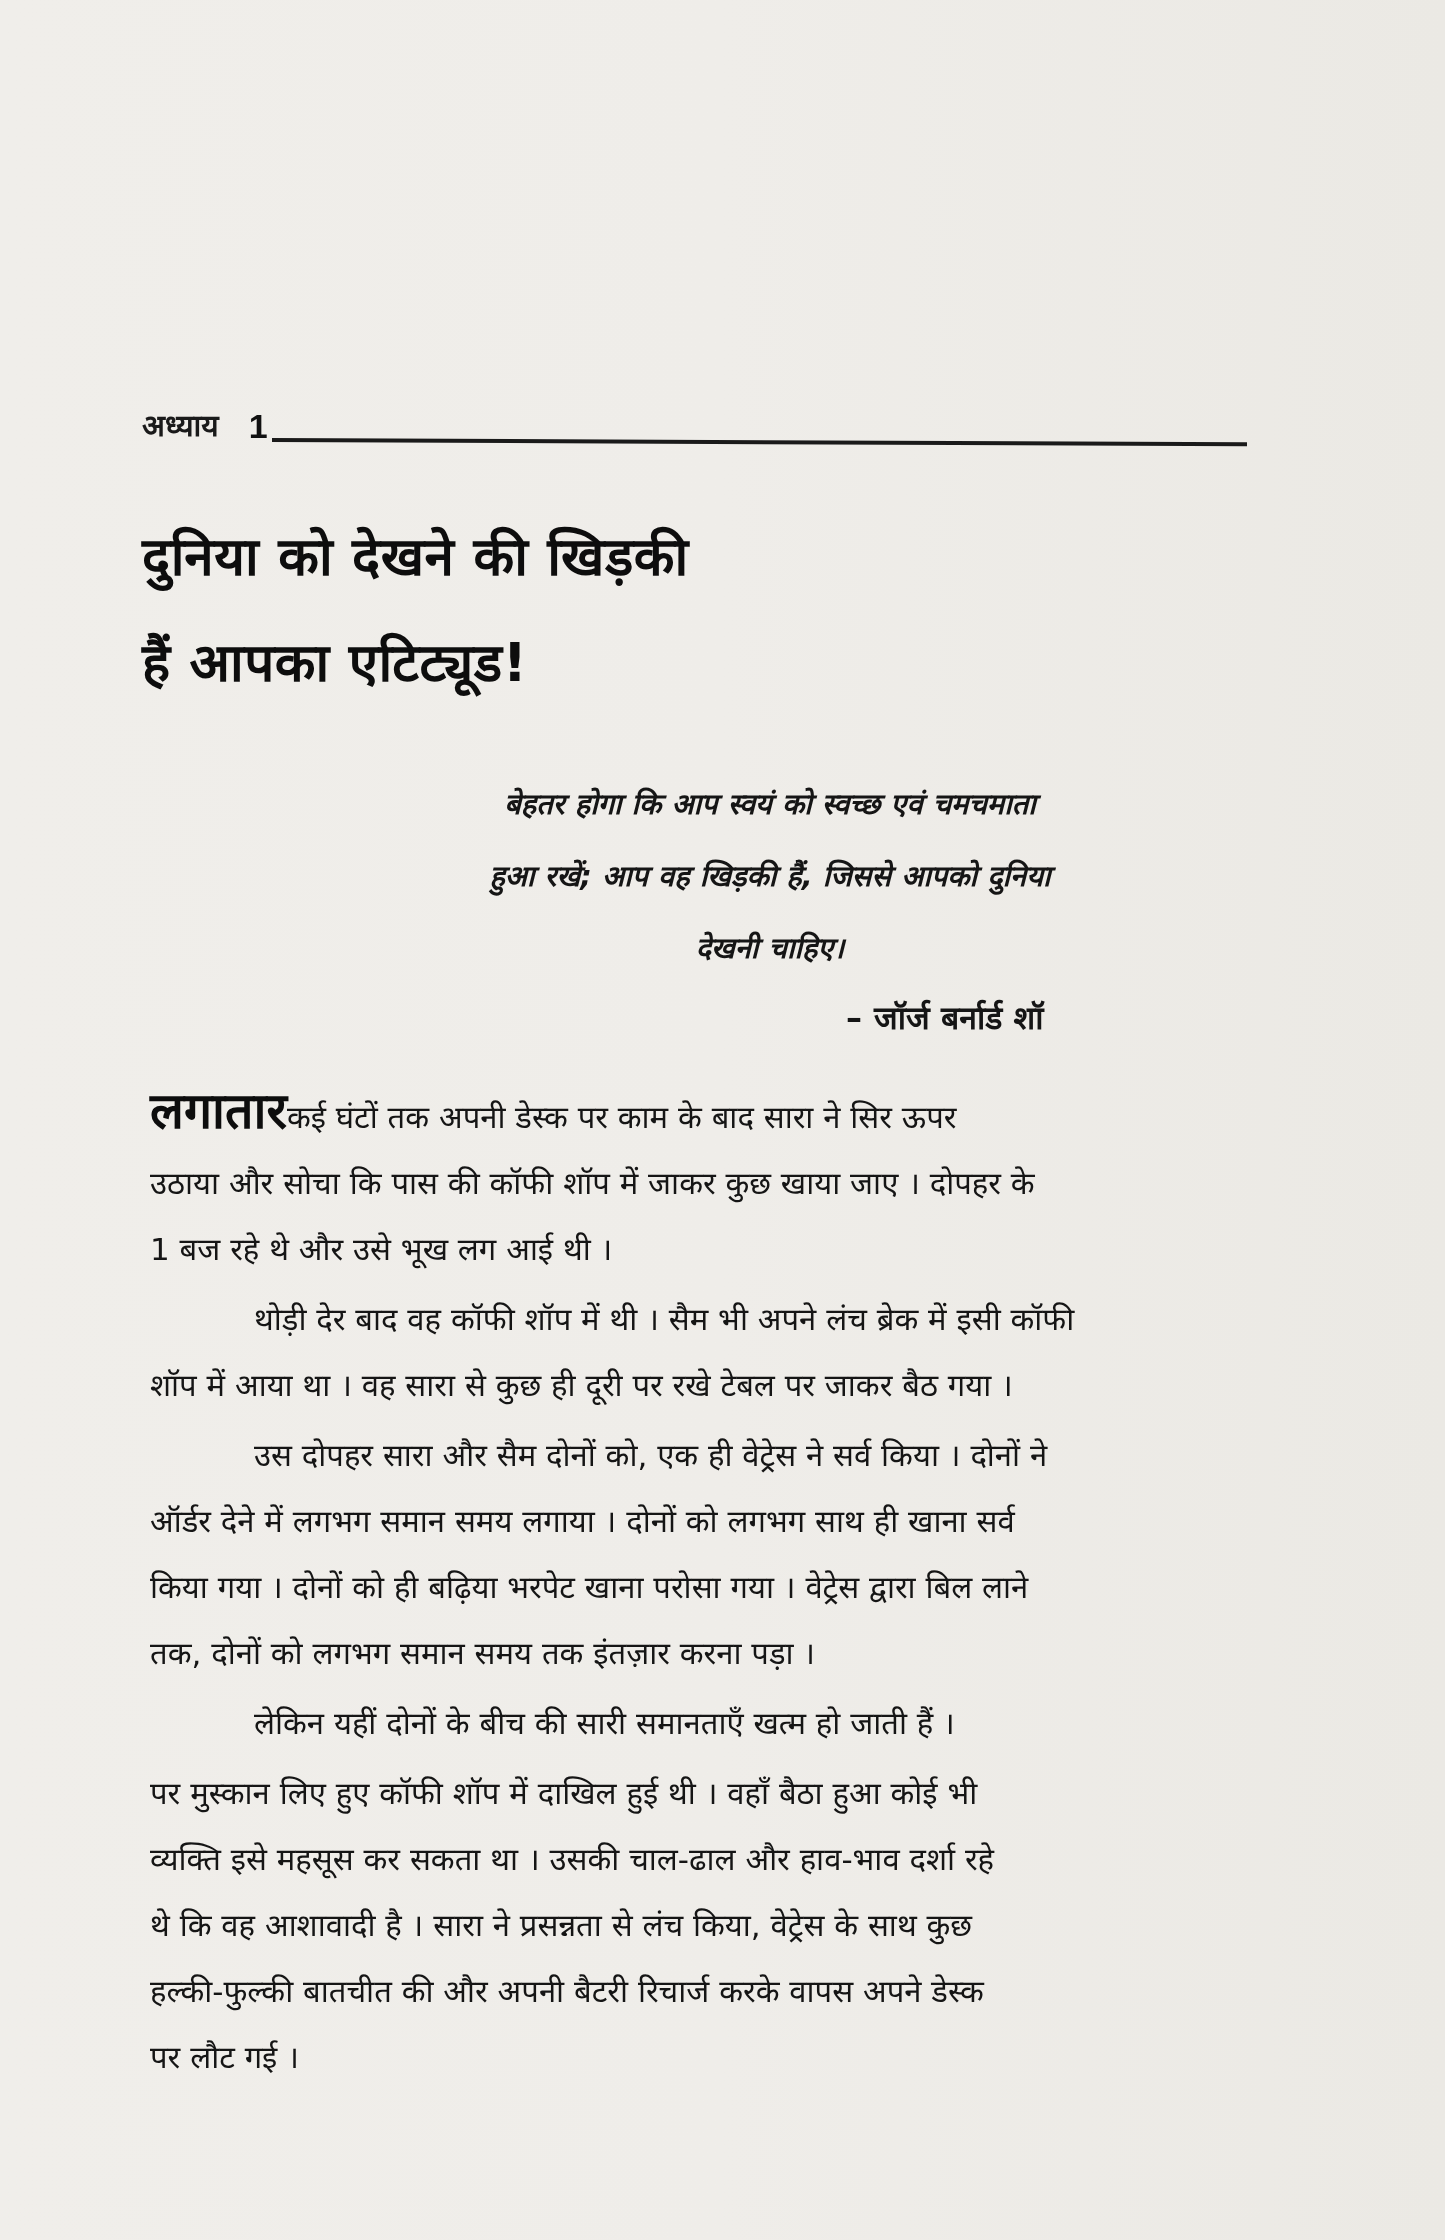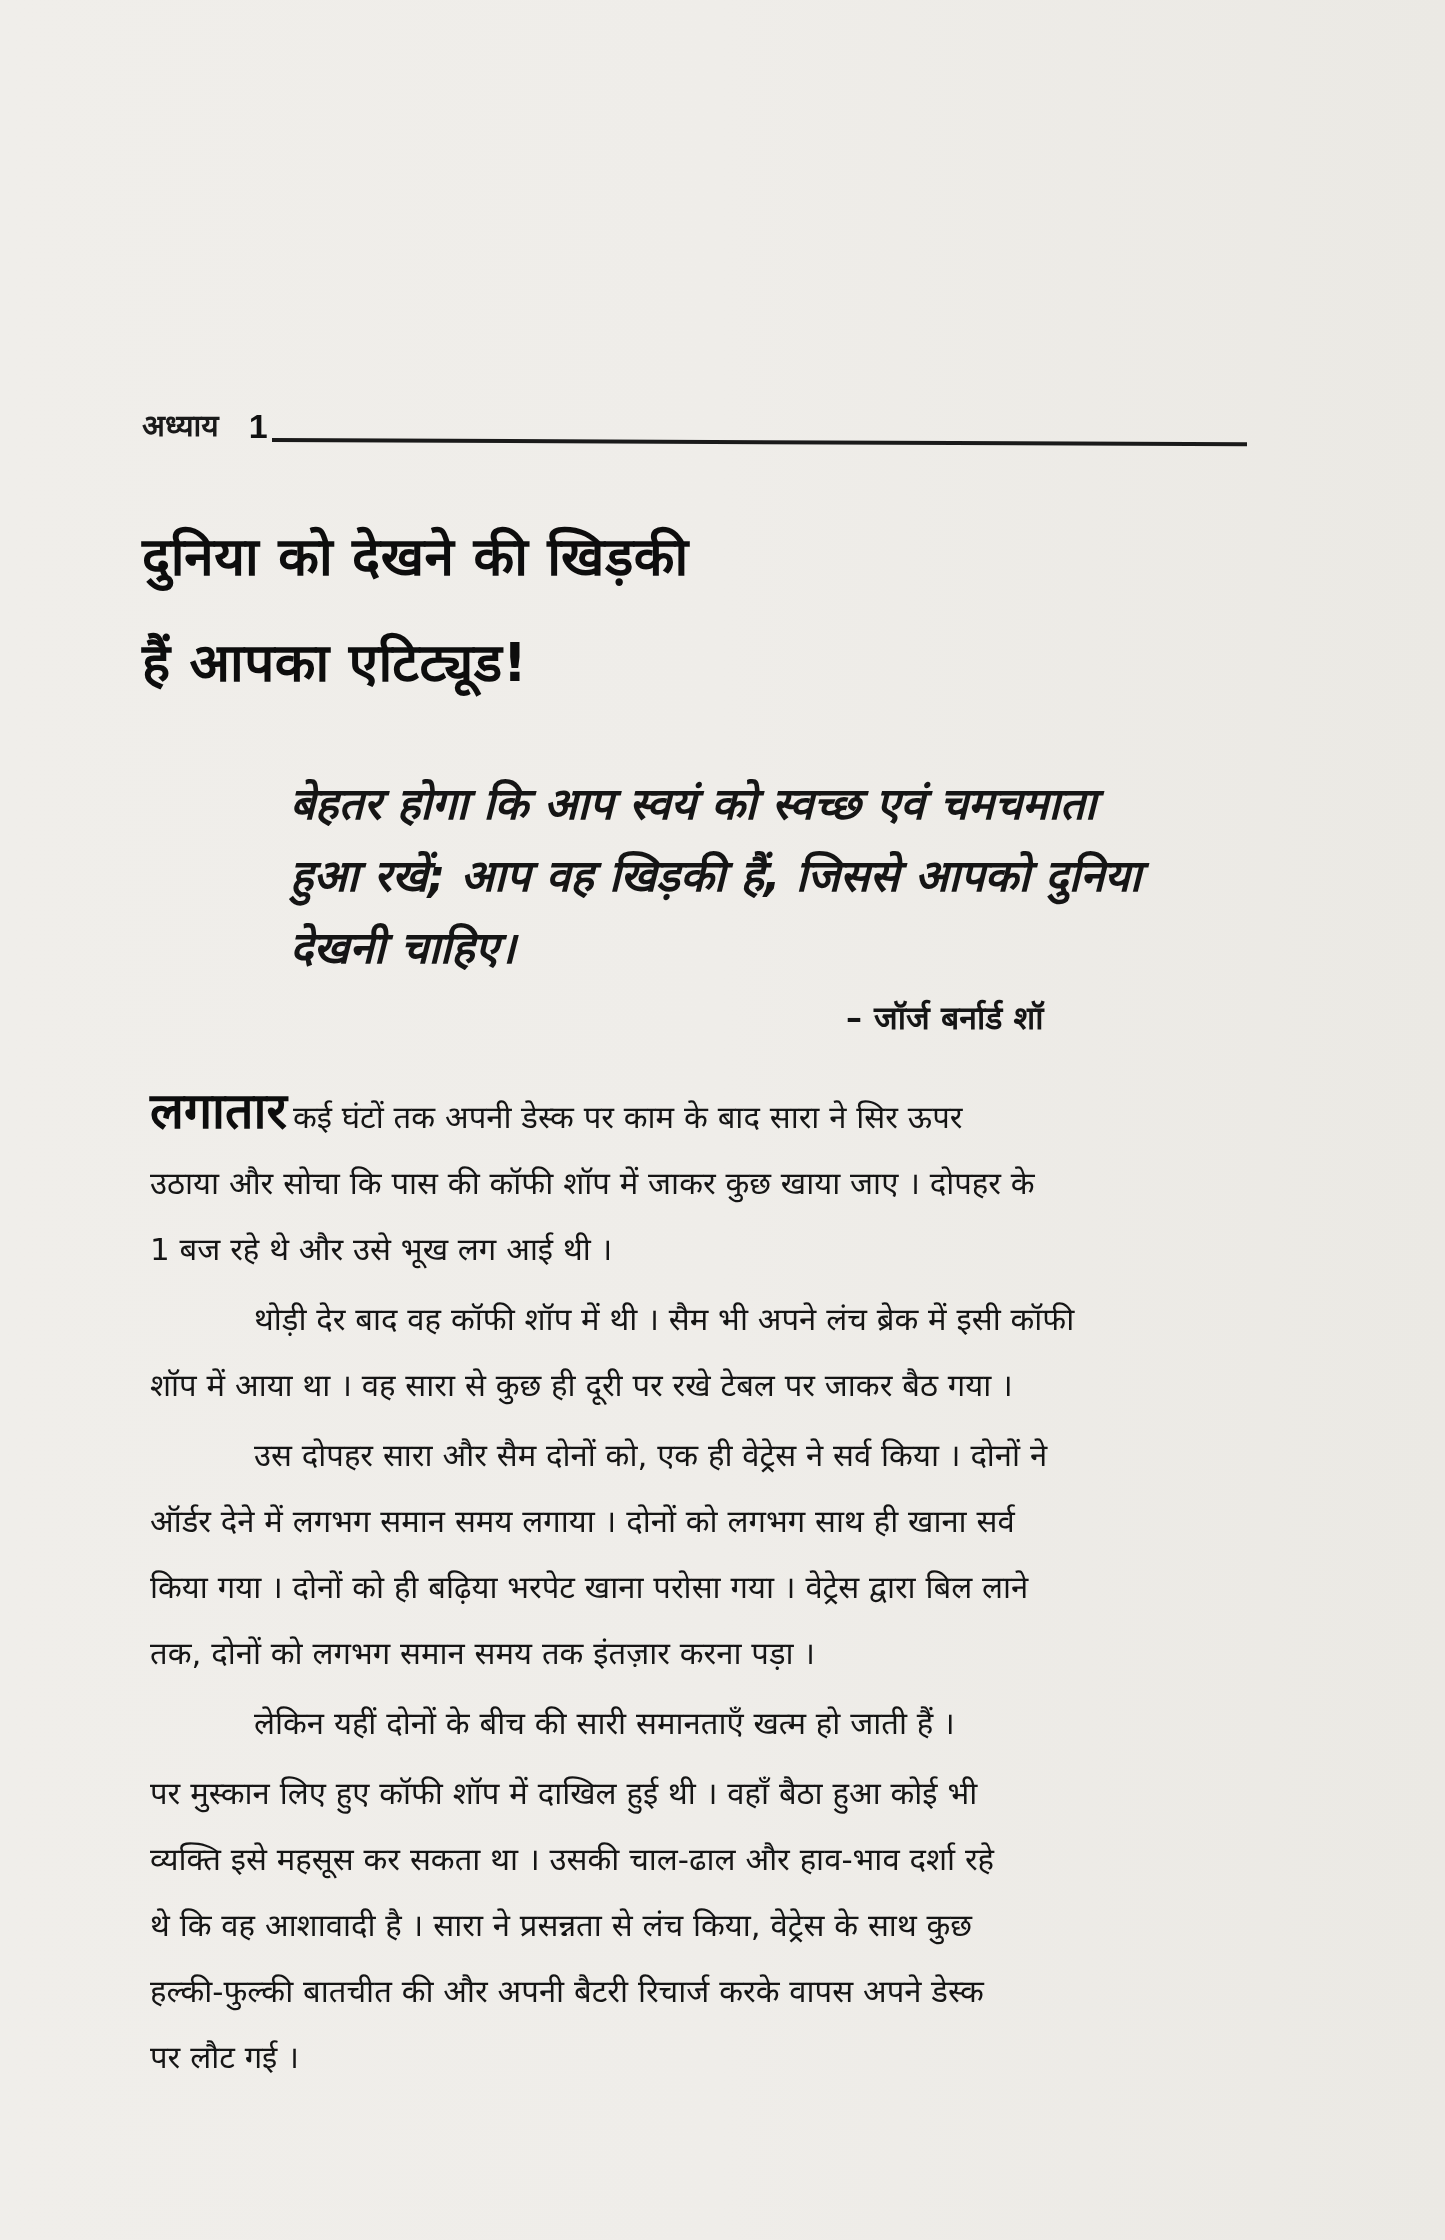--- a/index.html
+++ b/index.html
@@ -24,37 +24,37 @@
 
   .title {
     position: absolute; left: 142px; top: 488px; width: 1120px;
     font-size: 53px; font-weight: 700; line-height: 106px; color: #0d0d0d;
     letter-spacing: 0.5px;
   }
   .title div { white-space: nowrap; }
 
   .quote {
     position: absolute; left: 290px; top: 752px; width: 960px;
-    font-size: 44px; font-style: italic; font-weight: 700; line-height: 72px; color: #151515;
+    font-size: 29px; font-style: italic; font-weight: 700; line-height: 72px; color: #151515; text-align: center;
   }
   .quote div { white-space: nowrap; }
 
   .attribution {
     position: absolute; left: 760px; top: 972px; width: 500px;
     font-size: 32px; font-weight: 700; line-height: 60px; color: #151515;
     display: flex; align-items: center;
   }
   .attribution .dash { margin-left: 86px; margin-right: 12px; }
 
   .body-text {
     position: absolute; left: 150px; top: 1068px; width: 1100px;
     font-size: 31px; line-height: 66px; color: #151515;
   }
   .para { margin: 0 0 4px 0; text-align: justify; text-align-last: left; }
-  .dropword { font-size: 50px; font-weight: 800; line-height: 50px; color: #0d0d0d; margin-right: 6px; }
+  .dropword { font-size: 50px; font-weight: 800; line-height: 50px; color: #0d0d0d; }
   .line { display: block; white-space: nowrap; }
 </style>
 </head>
 <body>
 
 <div class="page">
 
   <div class="chapter-row">
     <span class="chapter-label">अध्याय</span>
     <span class="chapter-num">1</span>

